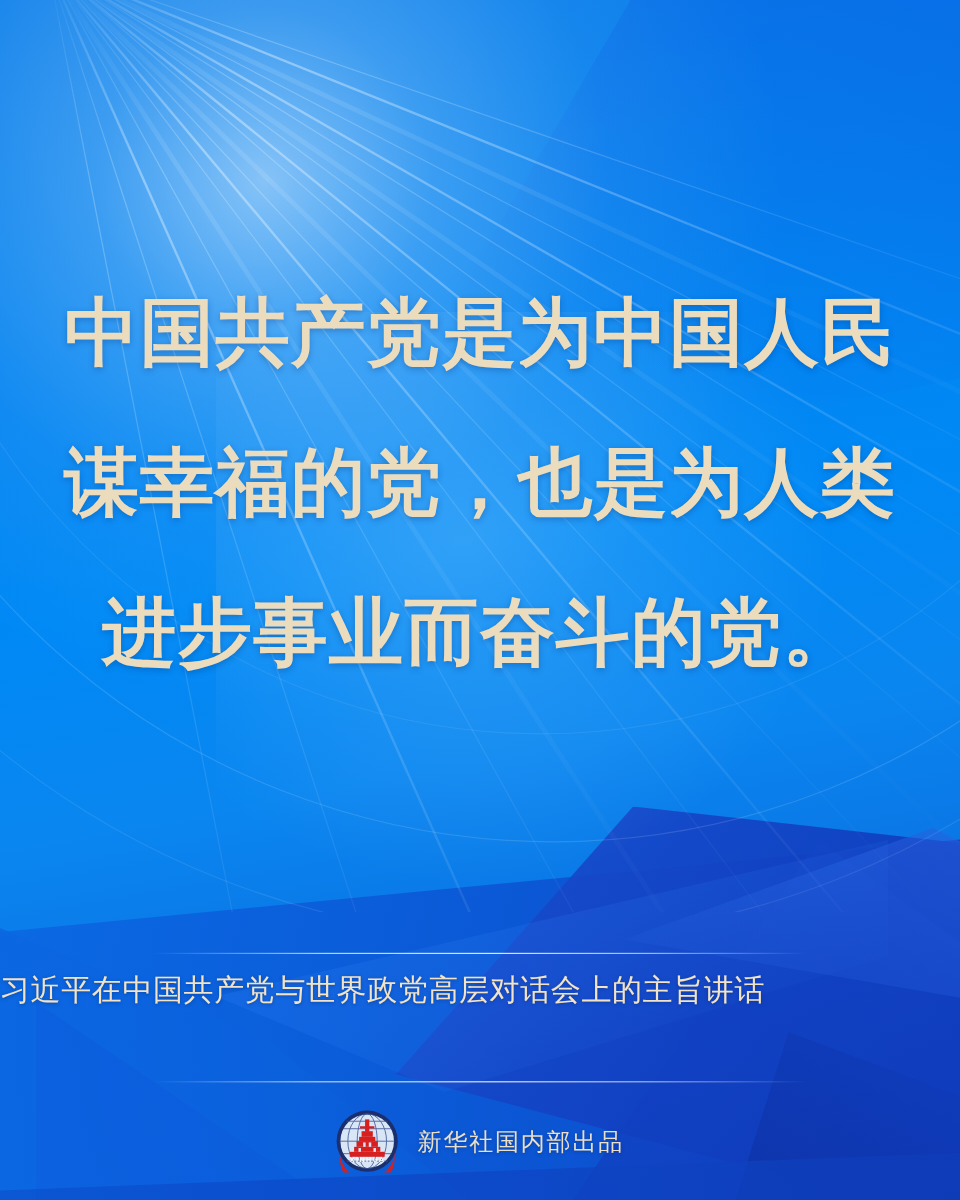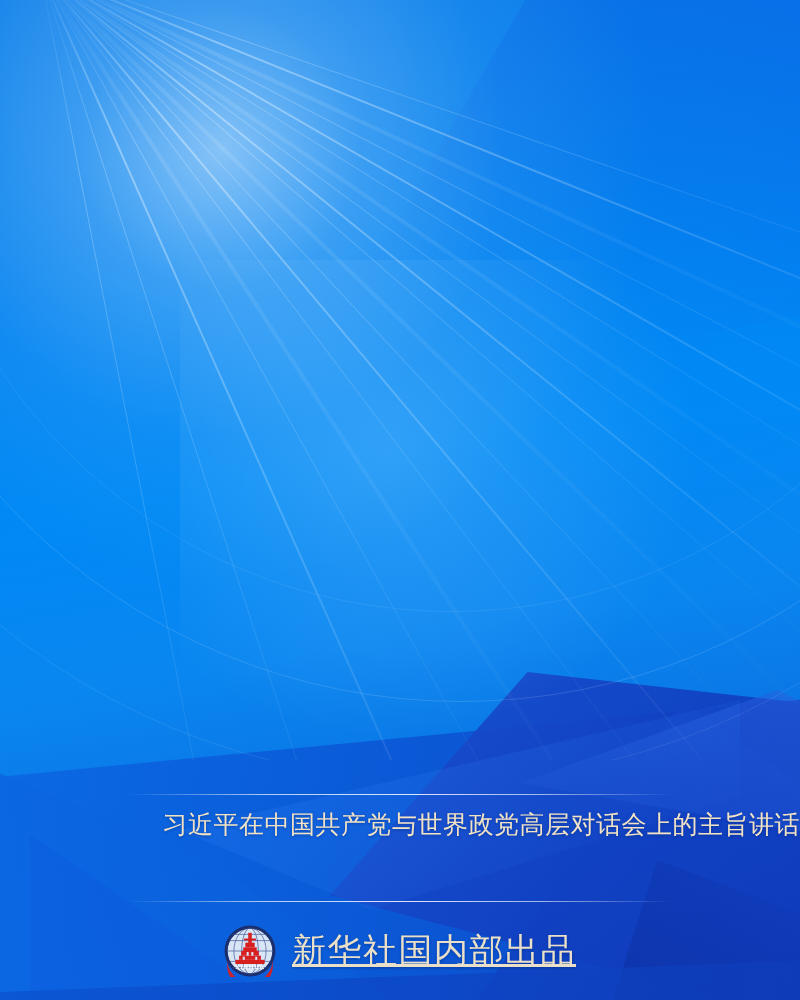--- a/index.html
+++ b/index.html
@@ -125,46 +125,45 @@
   
   .divider {
     position:absolute; left:128px; width:544px; height:1px;
     background: linear-gradient(90deg, rgba(255,255,255,0) 0%, rgba(245,250,255,0.72) 26%, rgba(255,255,255,0.85) 52%, rgba(245,250,255,0.62) 76%, rgba(255,255,255,0) 100%);
   }
   .divider.top { top:794px; }
   .divider.bottom { top:901px; }
 
   .caption {
     position:absolute; left:0; right:0; top:806px;
-    text-align:right;
+    text-align:left;
     color:#f2e3c6;
     font-family: "DejaVu Serif", "Liberation Serif", serif;
     font-size:25px;
     line-height:37px;
     letter-spacing:0.5px;
     text-shadow: 0 1px 3px rgba(0,35,105,0.45);
     white-space:nowrap;
   }
   .caption .cap-line { display:block; }
   .caption .cap-line.date { font-size:24px; letter-spacing:0.5px; }
 
   
   .footer {
     position:absolute; left:0; right:0; top:925px;
     display:flex; align-items:center; justify-content:center; gap:16px;
   }
   .logo { width:52px; height:52px; display:block; }
   .footer-text {
     color:#eadfc8;
     font-family: "DejaVu Sans", "Liberation Sans", sans-serif;
-    font-size:34px;
+    font-size:20px;
     letter-spacing:1.5px;
     text-shadow: 0 1px 3px rgba(0,35,105,0.45);
     white-space:nowrap;
-    text-decoration:underline;
   }
 </style>
 </head>
 <body>
 
 <div class="poster">
 
   <div class="facets">
     <div class="facet f-top-right"></div>
     <div class="facet f1"></div>
@@ -198,20 +197,25 @@
     <div class="ray thin" style="transform:rotate(53deg)"></div>
     <div class="ray wide" style="transform:rotate(57deg)"></div>
     <div class="ray thin" style="transform:rotate(61deg)"></div>
     <div class="ray" style="transform:rotate(66deg)"></div>
     <div class="ray thin" style="transform:rotate(72deg)"></div>
     <div class="ray thin" style="transform:rotate(79deg)"></div>
   </div>
   <div class="glow"></div>
   <div class="bloom"></div>
 
+  <div class="headline">
+    <span class="hl">中国共产党是为中国人民</span>
+    <span class="hl">谋幸福的党，也是为人类</span>
+    <span class="hl">进步事业而奋斗的党。</span>
+  </div>
 
   <div class="divider top"></div>
   <div class="caption">
     <span class="cap-line">习近平在中国共产党与世界政党高层对话会上的主旨讲话</span>
   </div>
   <div class="divider bottom"></div>
 
   <div class="footer">
     <span>
       <svg class="logo" viewBox="0 0 100 100" aria-hidden="true">

